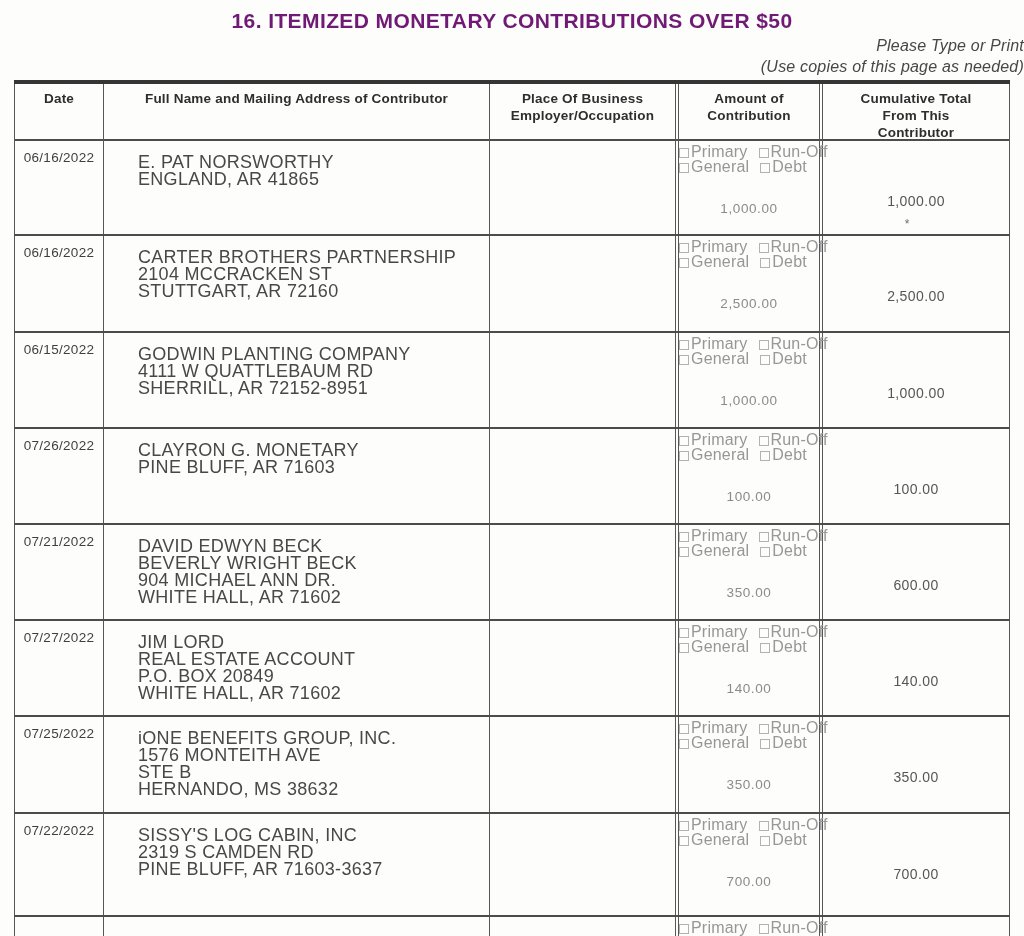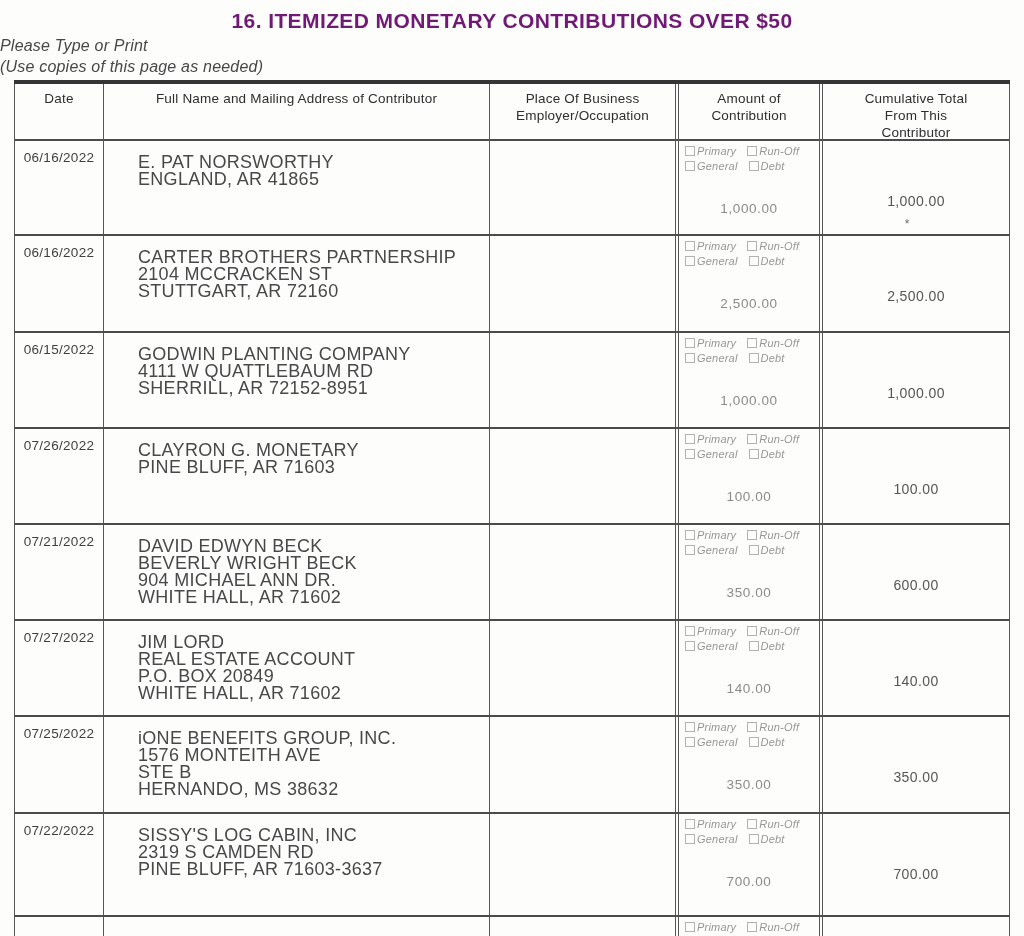--- a/index.html
+++ b/index.html
@@ -12,21 +12,21 @@
   body{
     width:1024px;height:936px;overflow:hidden;position:relative;
     background:var(--paper);
     font-family:"Liberation Sans", sans-serif;
   }
   .page-title{
     position:absolute;top:9px;left:0;width:100%;text-align:center;
     font-size:21px;font-weight:bold;color:#701a75;letter-spacing:.4px;
   }
   .subnote{
-    position:absolute;left:0;width:100%;text-align:left;
+    position:absolute;left:0;width:100%;text-align:right;
     font-size:16px;font-style:italic;color:#474747;letter-spacing:.2px;
   }
   .subnote.s1{top:37px;}
   .subnote.s2{top:58px;}
 
   .ctable{
     position:absolute;left:14px;top:80px;width:996px;
     border-top:4px solid #353535;
   }
   .trow{
@@ -41,40 +41,39 @@
     border-right:1px solid var(--line);
     color:var(--ink);
   }
   .cell.c0{border-left:1px solid var(--line);}
   .cell.c2{border-right:none;}
   .cell.c3{border-left:4px double var(--line);border-right:4px double var(--line);}
 
   
   .hrow{height:57px;}
   .hrow .cell{
-    text-align:center;font-weight:normal;font-size:13.5px;line-height:17px;
+    text-align:center;font-weight:bold;font-size:13.5px;line-height:17px;
     padding-top:6px;color:#2e2e2e;letter-spacing:.2px;
   }
   .hline{display:block;}
 
   
   .date-val{
     display:block;text-align:center;padding-top:9px;
     font-size:13.5px;color:#3f3f3f;letter-spacing:.3px;
   }
   .contrib{
     padding:13px 8px 0 34px;font-size:18px;line-height:17px;
     color:#484848;letter-spacing:.3px;
   }
   .contrib .cline{display:block;}
   .cbblock{
-    position:absolute;top:3px;left:6px;
-    font-size:11px;line-height:15px;color:#979797;white-space:nowrap;
+    position:absolute;top:3px;left:0;
+    font-size:16px;line-height:15px;color:#979797;white-space:nowrap;
     letter-spacing:.2px;
-    font-style:italic;
   }
   .cb{
     display:inline-block;width:8px;height:8px;
     border:1px solid #b2b2b2;margin-right:2px;vertical-align:-1px;
     background:transparent;
   }
   .cb.gap{margin-left:11px;}
   .amount-value{
     position:absolute;top:60px;left:0;width:100%;text-align:center;
     font-size:13.5px;color:var(--faint);letter-spacing:.6px;

